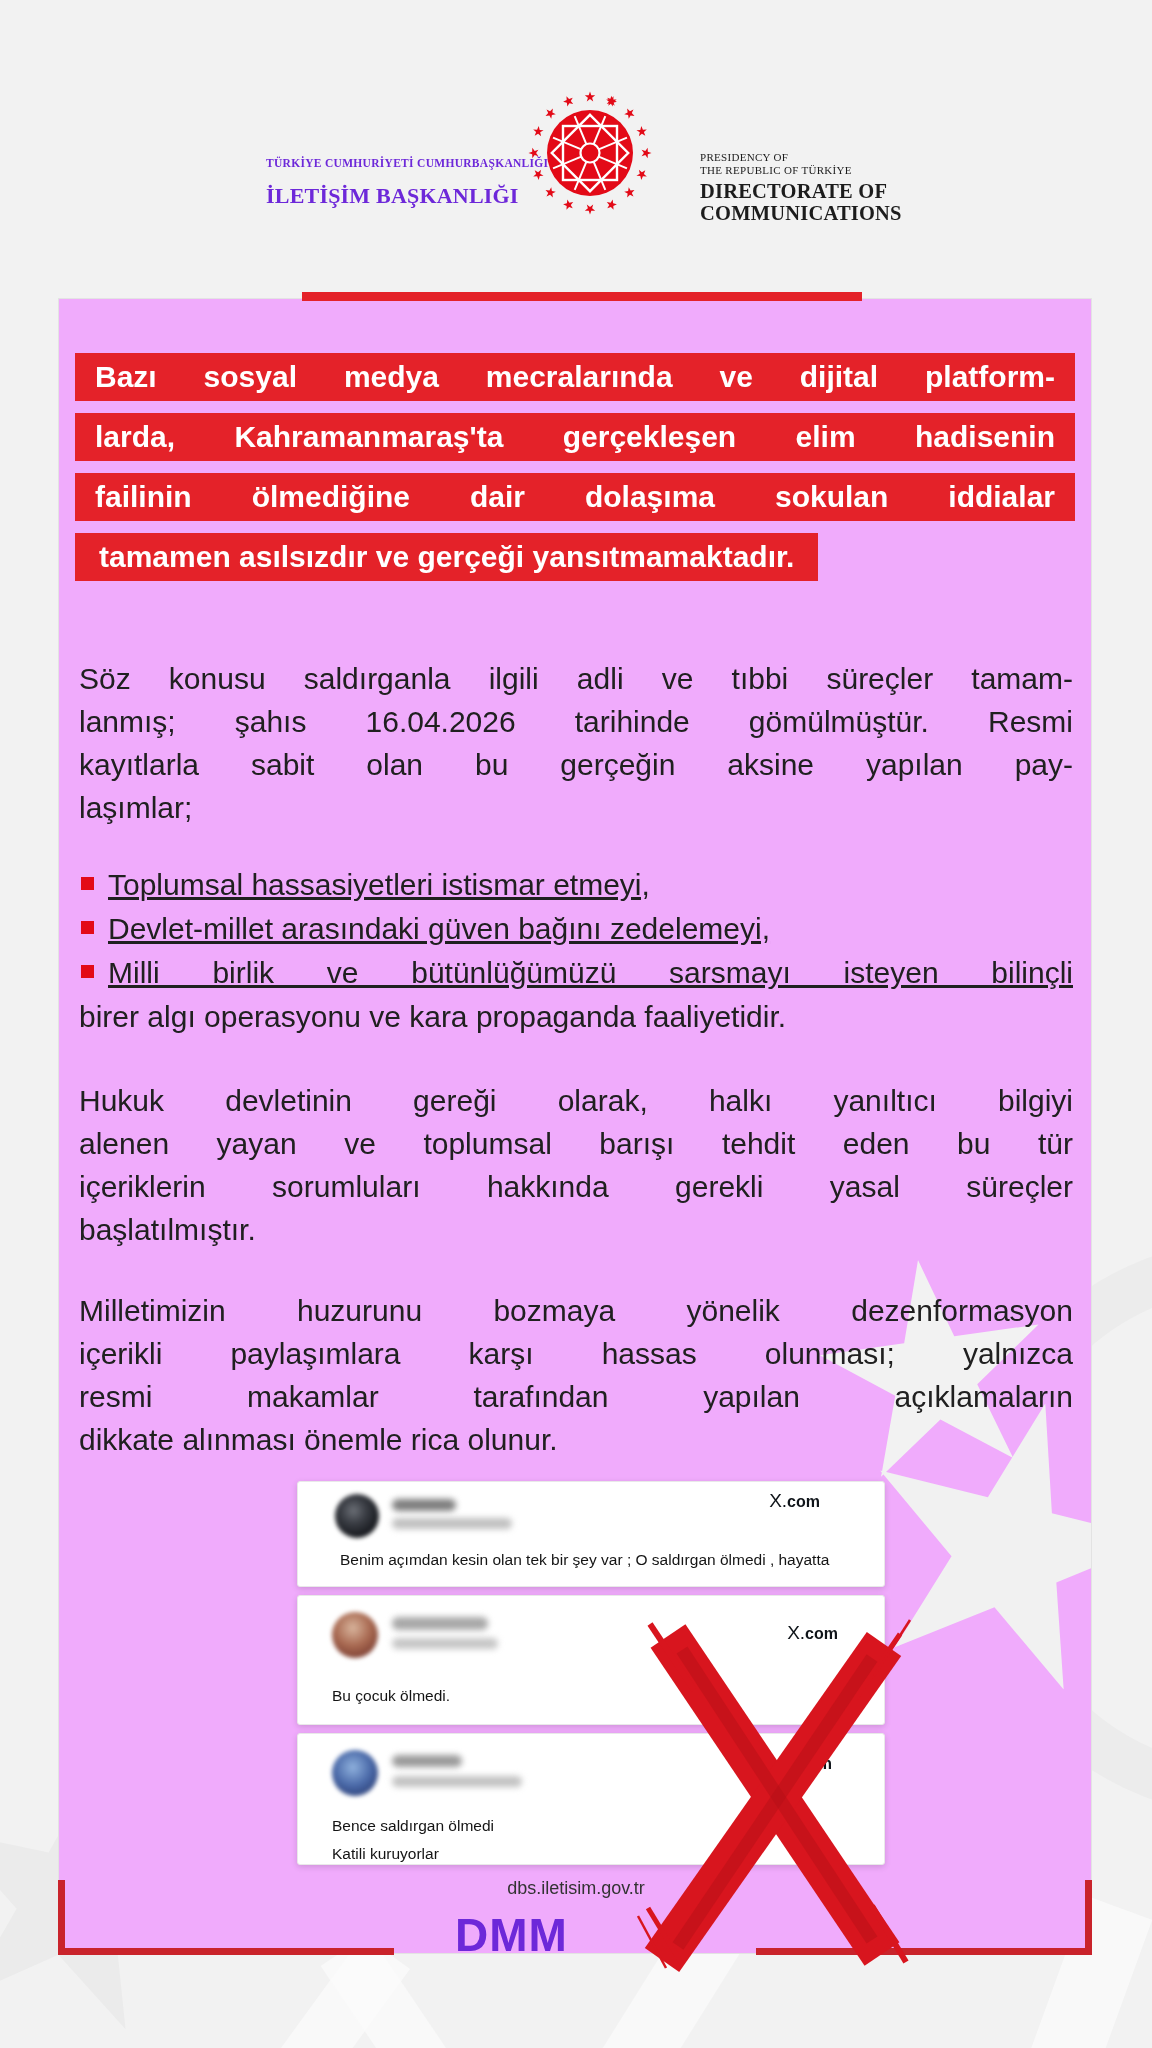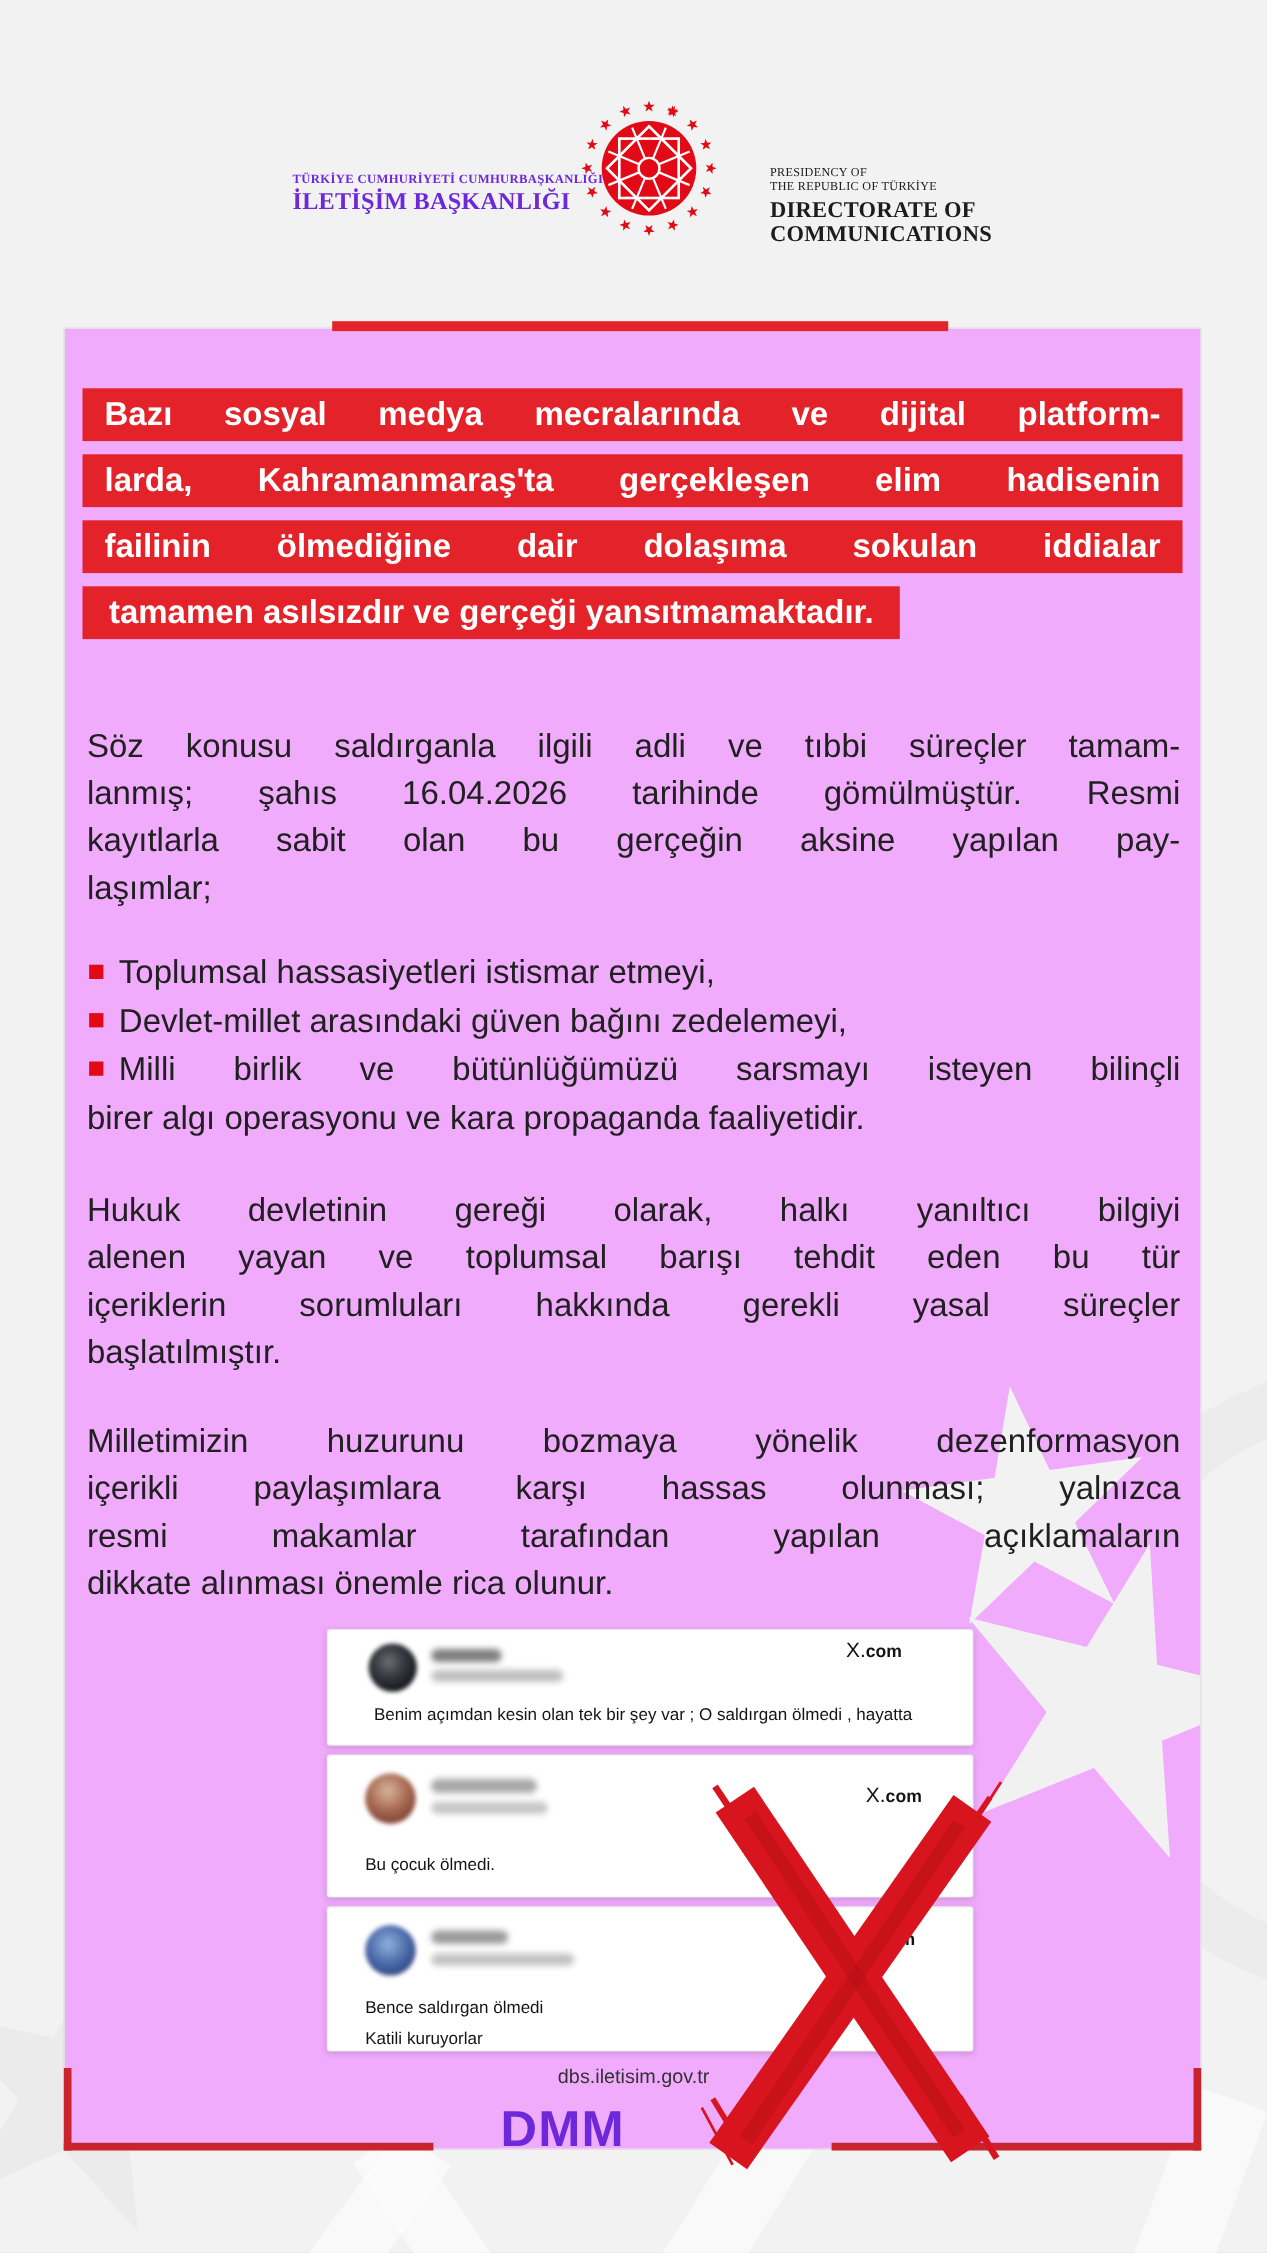--- a/index.html
+++ b/index.html
@@ -14,36 +14,36 @@
 
   
   .card{left:58px;top:298px;width:1034px;height:1656px;background:#f0abfc;
         border:1px solid #e3e3e3;box-sizing:border-box;overflow:hidden;z-index:1;}
   .top-accent{left:302px;top:292px;width:560px;height:9px;background:#e42229;z-index:3;}
   .frame{background:#c9232b;z-index:4;}
 
   
   .hdr-left{left:266px;top:157px;font-family:"Liberation Serif",serif;color:#6d28d9;z-index:2;}
   .hdr-left .l1{font-size:11.5px;font-weight:700;letter-spacing:.3px;}
-  .hdr-left .l2{font-size:22px;font-weight:700;margin-top:1px;letter-spacing:.2px;}
+  .hdr-left .l2{font-size:22px;font-weight:700;margin-top:14px;letter-spacing:.2px;}
   .hdr-right{left:700px;top:151px;font-family:"Liberation Serif",serif;color:#1c1c1c;z-index:2;}
   .hdr-right .s{font-size:11px;font-weight:400;letter-spacing:.3px;line-height:13px;}
   .hdr-right .b{font-size:20.5px;font-weight:700;line-height:22px;letter-spacing:.2px;}
 
   
   .bar{left:16px;width:1000px;height:48px;line-height:48px;background:#e42229;color:#fff;
        font-weight:700;font-size:30px;padding:0 20px;box-sizing:border-box;white-space:nowrap;}
   .bar.j{white-space:normal;text-align:justify;text-align-last:justify;}
   .bar.last{width:auto;padding:0 24px;}
 
   
   .para{left:20px;width:994px;font-size:30px;color:#202020;}
   .para .ln{height:43px;line-height:43px;white-space:nowrap;}
   .para .ln.j{white-space:normal;text-align:justify;text-align-last:justify;}
-  .blt{height:44px;line-height:44px;font-size:30px;color:#202020;display:flex;align-items:flex-start;}
+  .blt{height:44px;line-height:44px;font-size:30px;color:#202020;display:flex;align-items:flex-start;text-decoration:underline;}
   .blt .sq{width:13px;height:13px;background:#e30a17;margin:14px 14px 0 2px;flex:0 0 13px;}
   .blt .bt{flex:1;height:44px;line-height:44px;}
   .blt .bt.j{text-align:justify;text-align-last:justify;}
 
   
   .tweets{left:238px;top:1182px;width:588px;height:384px;z-index:2;}
   .tcard{left:0;width:588px;background:#fff;border:1px solid #e9e9e9;border-radius:3px;
          box-sizing:border-box;box-shadow:0 2px 6px rgba(0,0,0,.14);}
   .tava{border-radius:50%;filter:blur(2px);}
   .tbar{border-radius:6px;filter:blur(3px);}

